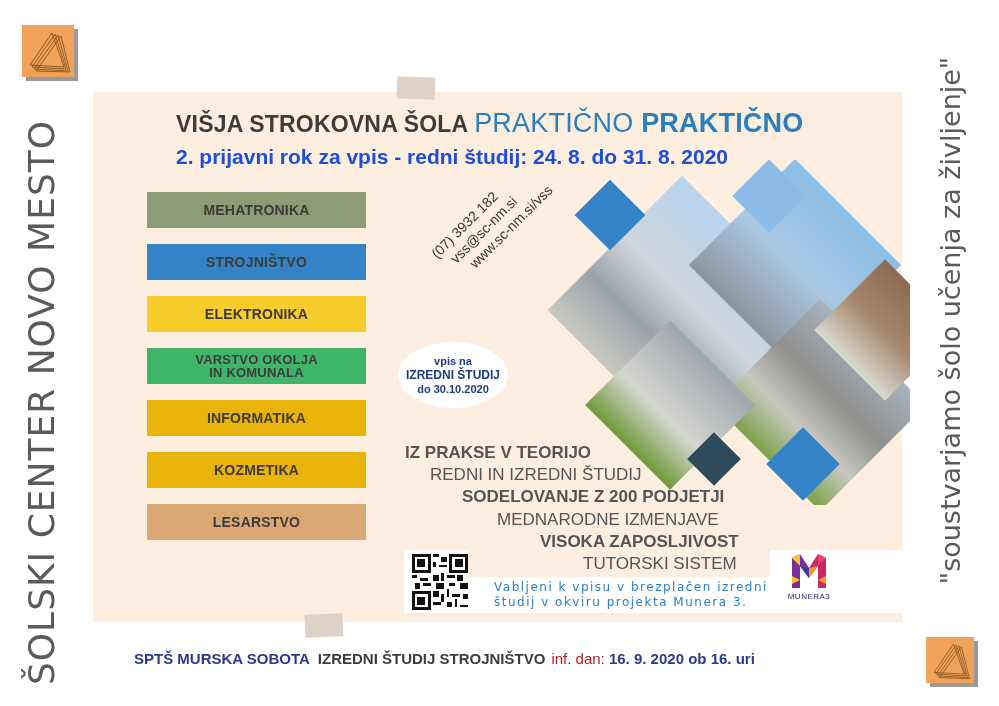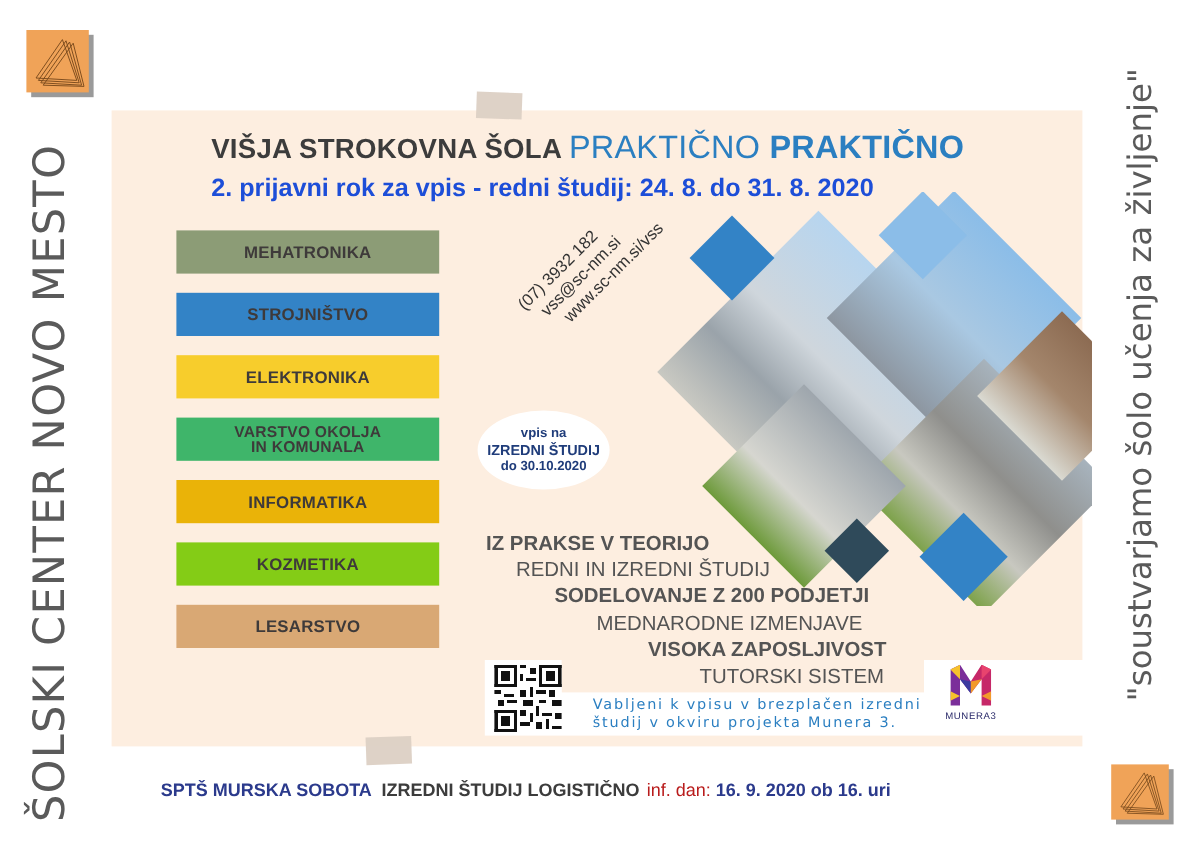--- a/index.html
+++ b/index.html
@@ -152,21 +152,21 @@
   </div>
   <div class="prog two" style="background:#3fb56a">
     <div>
         <div>VARSTVO OKOLJA</div>
         <div>IN KOMUNALA</div>
       </div>
   </div>
   <div class="prog" style="background:#eab308">
     <div>INFORMATIKA</div>
   </div>
-  <div class="prog" style="background:#84cc16">
+  <div class="prog" style="background:#eab308">
     <div>KOZMETIKA</div>
   </div>
   <div class="prog" style="background:#d9a874">
     <div>LESARSTVO</div>
   </div>
 </div>
 
 <div class="contact">
   <div>(07) 3932 182</div>
   <div style="padding-left:10px">vss@sc-nm.si</div>
@@ -261,15 +261,15 @@
       <polygon points="8,12 17,24 17,14" fill="#3b3aa0"></polygon>
       <polygon points="26,12 17,24 17,14" fill="#f29a2a"></polygon>
       <polygon points="0,22 8,26 0,30" fill="#f7c22c"></polygon>
       <polygon points="34,22 26,26 34,30" fill="#f29a2a"></polygon>
     </svg>
     <div class="label">MUNERA3</div>
   </div>
 </div>
 
 <div class="footer">
-  <span>SPTŠ MURSKA SOBOTA</span><span class="mid">IZREDNI ŠTUDIJ LOGISTIČNO</span><span class="inf">inf. dan:</span>
+  <span>SPTŠ MURSKA SOBOTA</span><span class="mid">IZREDNI ŠTUDIJ STROJNIŠTVO</span><span class="inf">inf. dan:</span>
   <span class="date">16. 9. 2020 ob 16. uri</span>
 </div>
 
 </body></html>

